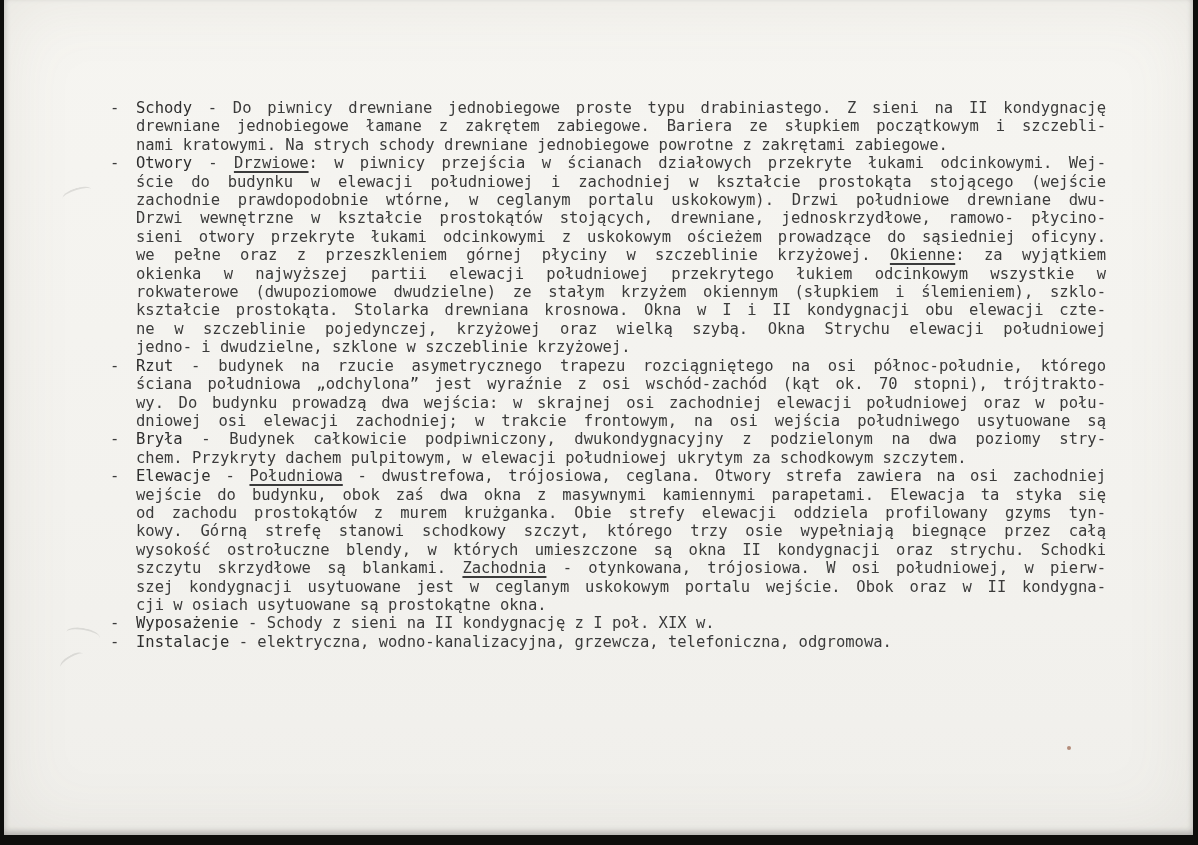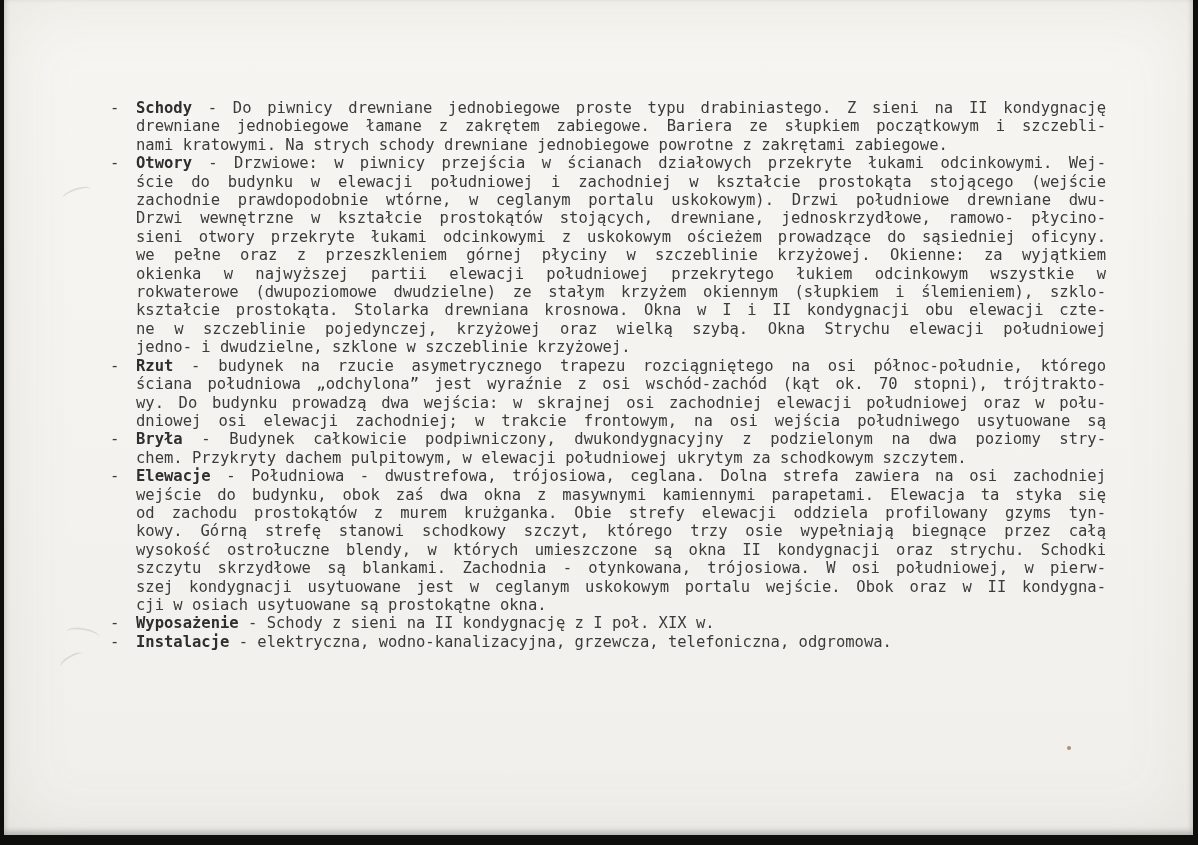--- a/index.html
+++ b/index.html
@@ -47,22 +47,22 @@
   }
   .line {
     text-align: justify;
     text-align-last: justify;
     -moz-text-align-last: justify;
   }
   .line.last {
     text-align-last: left;
     -moz-text-align-last: left;
   }
-  .b { font-weight: bold; color: #2e2e2e; }
-  .u { text-underline-offset: 2.5px; text-decoration-thickness: 1.5px; }
+  .b { font-weight: normal; color: #2e2e2e; }
+  .u { text-decoration: underline; text-underline-offset: 2.5px; text-decoration-thickness: 1.5px; }
   .smudge {
     position: absolute;
     opacity: 0.22;
     border-top: 2px solid #8a8a88;
     border-radius: 50%;
     transform: rotate(-18deg);
   }
   .smudge.s1 { left: 58px; top: 188px; width: 30px; height: 10px; }
   .smudge.s2 { left: 62px; top: 628px; width: 34px; height: 12px; transform: rotate(10deg); }
   .smudge.s3 { left: 55px; top: 655px; width: 26px; height: 9px; transform: rotate(-30deg); }
@@ -119,21 +119,21 @@
         <div class="item">
           <span class="marker">-</span>
           <div class="body">
             <div class="line"><span class="b">Bryła</span><span> - Budynek całkowicie podpiwniczony, dwukondygnacyjny z podzielonym na dwa poziomy stry-</span></div>
             <div class="line last"><span>chem. Przykryty dachem pulpitowym, w elewacji południowej ukrytym za schodkowym szczytem.</span></div>
           </div>
         </div>
         <div class="item">
           <span class="marker">-</span>
           <div class="body">
-            <div class="line"><span class="b">Elewacje</span><span> - </span><span class="u">Południowa</span><span> - dwustrefowa, trójosiowa, ceglana. Dolna strefa zawiera na osi zachodniej</span></div>
+            <div class="line"><span class="b">Elewacje</span><span> - </span><span class="u">Południowa</span><span> - dwustrefowa, trójosiowa, ceglana. Otwory strefa zawiera na osi zachodniej</span></div>
             <div class="line"><span>wejście do budynku, obok zaś dwa okna z masywnymi kamiennymi parapetami. Elewacja ta styka się</span></div>
             <div class="line"><span>od zachodu prostokątów z murem krużganka. Obie strefy elewacji oddziela profilowany gzyms tyn-</span></div>
             <div class="line"><span>kowy. Górną strefę stanowi schodkowy szczyt, którego trzy osie wypełniają biegnące przez całą</span></div>
             <div class="line"><span>wysokość ostrołuczne blendy, w których umieszczone są okna II kondygnacji oraz strychu. Schodki</span></div>
             <div class="line"><span>szczytu skrzydłowe są blankami. </span><span class="u">Zachodnia</span><span> - otynkowana, trójosiowa. W osi południowej, w pierw-</span></div>
             <div class="line"><span>szej kondygnacji usytuowane jest w ceglanym uskokowym portalu wejście. Obok oraz w II kondygna-</span></div>
             <div class="line last"><span>cji w osiach usytuowane są prostokątne okna.</span></div>
           </div>
         </div>
         <div class="item">

